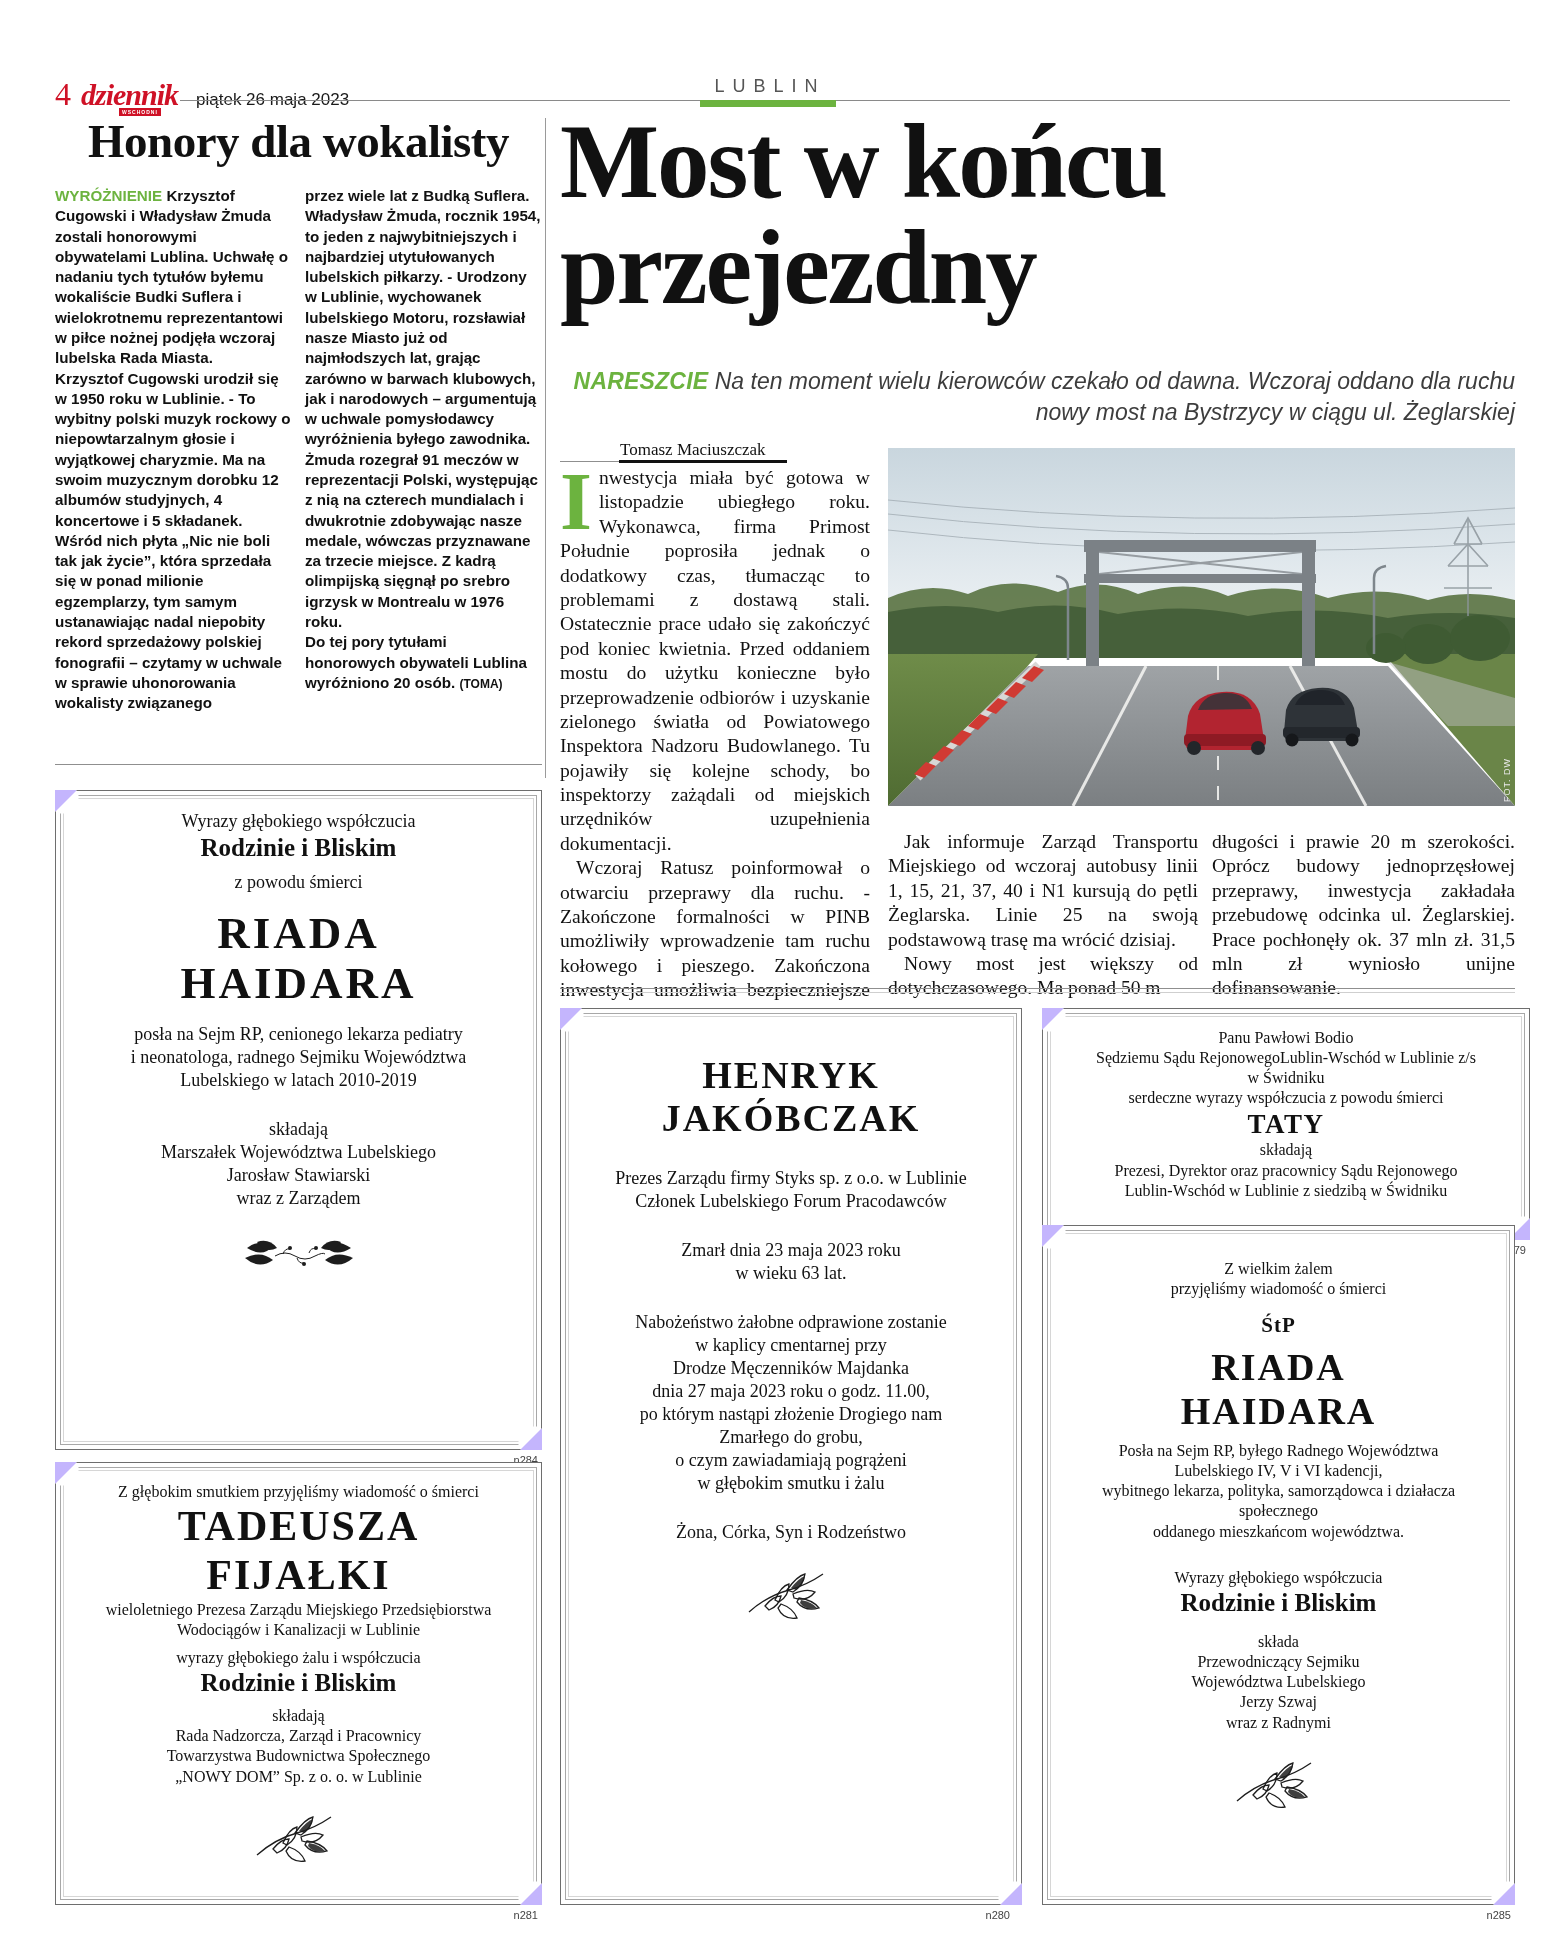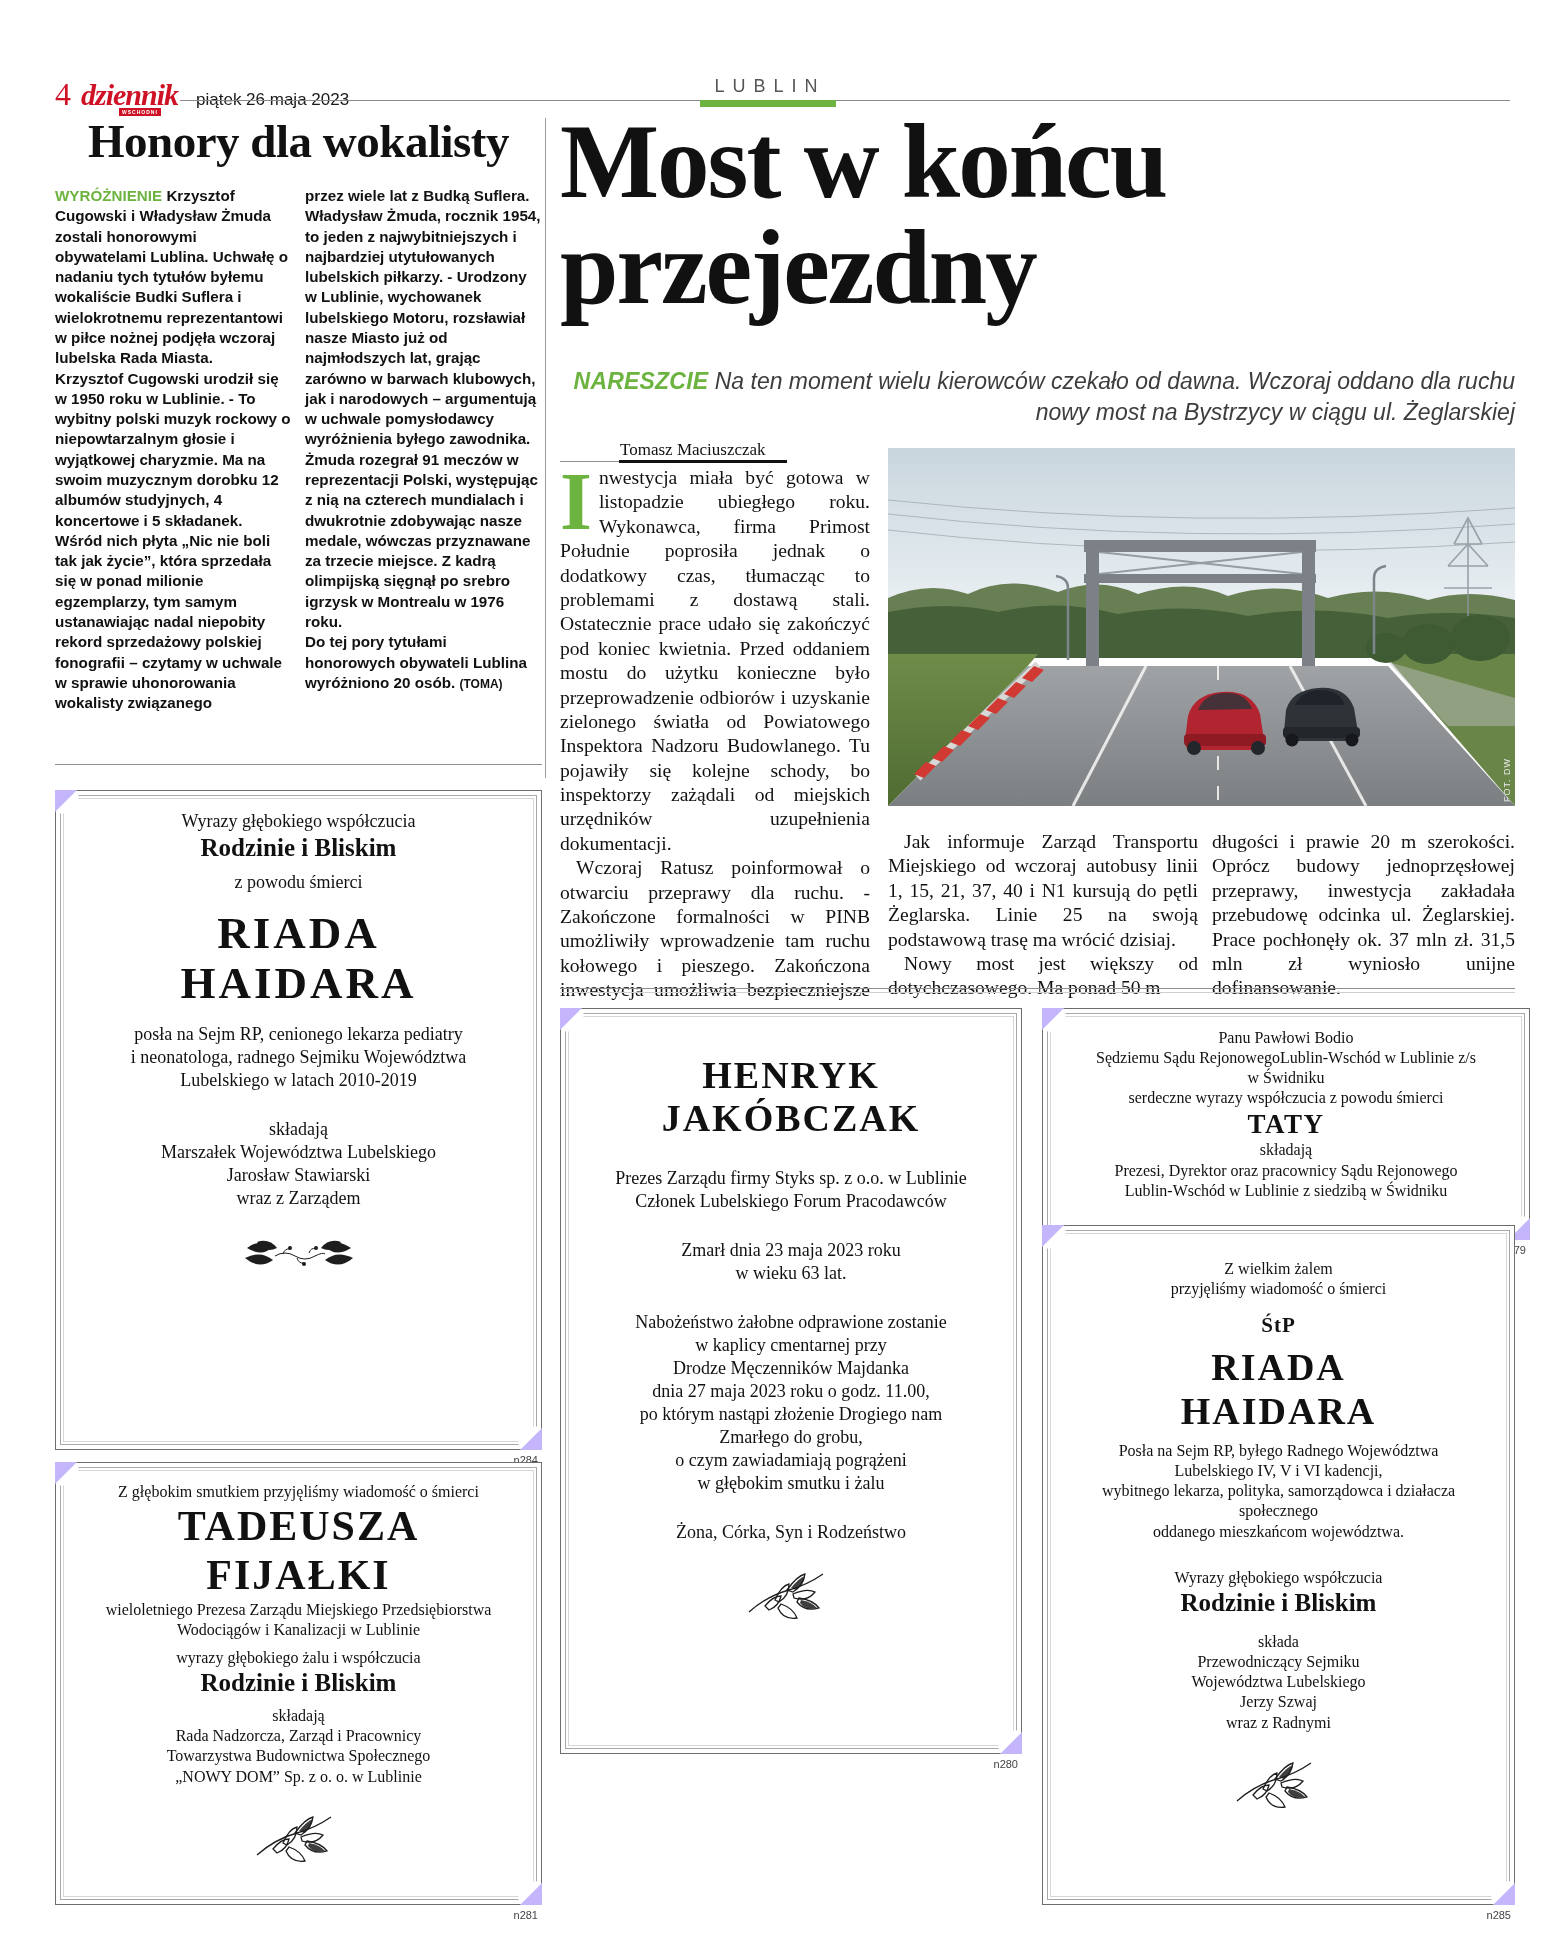--- a/index.html
+++ b/index.html
@@ -122,21 +122,21 @@
   .n-name-sm { font-size:27px; font-weight:bold; letter-spacing:1.5px; line-height:1.18; }
   .sp { height:14px; }
   .sp-s { height:8px; }
   .sp-l { height:26px; }
 
   .orn { display:flex; justify-content:center; }
 
   
   #nek-284 { left:55px; top:790px; width:487px; height:660px; }
   #nek-281 { left:55px; top:1462px; width:487px; height:443px; }
-  #nek-280 { left:560px; top:1008px; width:462px; height:746px; }
+  #nek-280 { left:560px; top:1008px; width:462px; height:897px; }
   #nek-279 { left:1042px; top:1008px; width:473px; height:232px;padding-left:15px; }
   #nek-285 { left:1042px; top:1225px; width:473px; height:680px; }
 </style>
 </head>
 <body>
 
 <div class="page">
 
   <div class="masthead">
     <div class="folio">4</div>
@@ -421,21 +421,21 @@
   <path d="M40,36 q12,4 16,14 q-14,2 -19,-10 z"></path>
   <path d="M24,38 q8,-10 16,-10 q-2,10 -12,14 z"></path>
  </g>
  <g fill="#1d1d1d" opacity="0.85">
   <path d="M50,20 q8,-10 14,-12 q-1,9 -9,14 z"></path>
   <path d="M60,32 q11,2 16,8 q-11,3 -17,-5 z"></path>
  </g>
 </svg>
           </div>
         </div>
-        <div class="code" style="right: 4px; bottom: -16px;">n280</div>
+        <div class="code" style="right: 12px; bottom: -16px;">n280</div>
       </div>
       <div class="nek" id="nek-279">
         <div class="frame"></div>
         <div class="frame2"></div>
         <div class="frame3"></div>
         <div class="inner">
           <div class="n-xsmall">Panu Pawłowi Bodio</div>
           <div class="n-xsmall">Sędziemu Sądu RejonowegoLublin-Wschód w Lublinie z/s</div>
           <div class="n-xsmall">w Świdniku</div>
           <div class="n-xsmall">serdeczne wyrazy współczucia z powodu śmierci</div>

